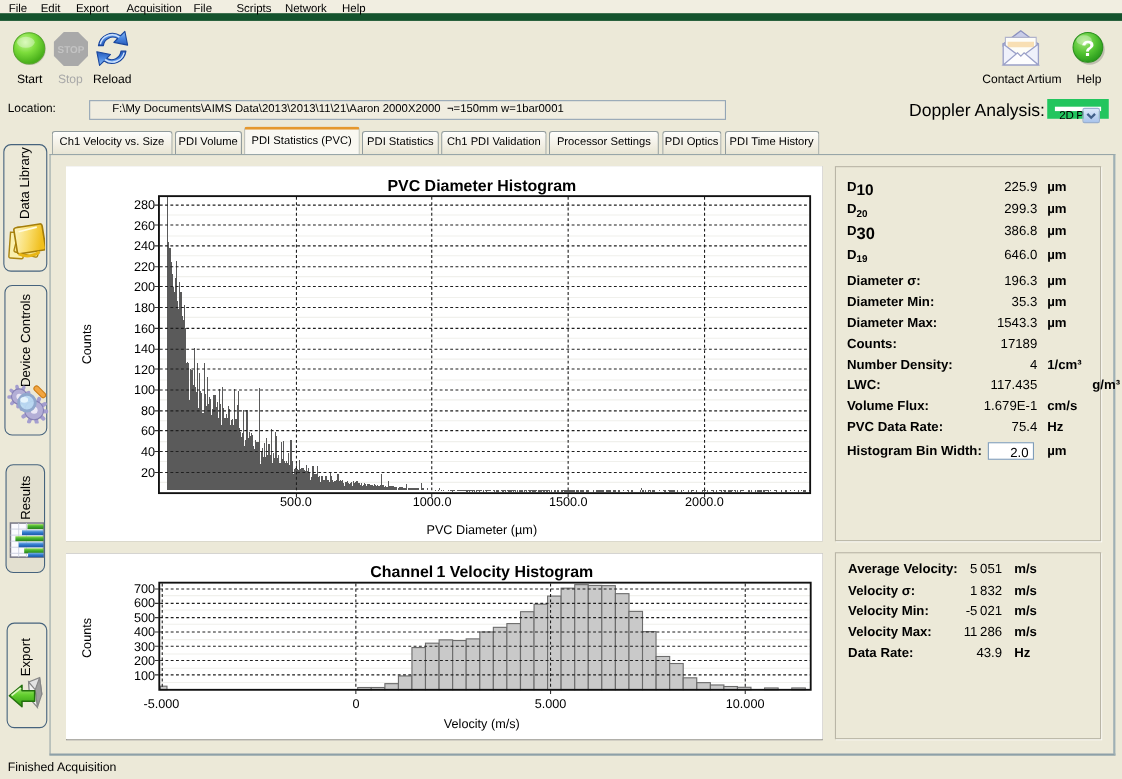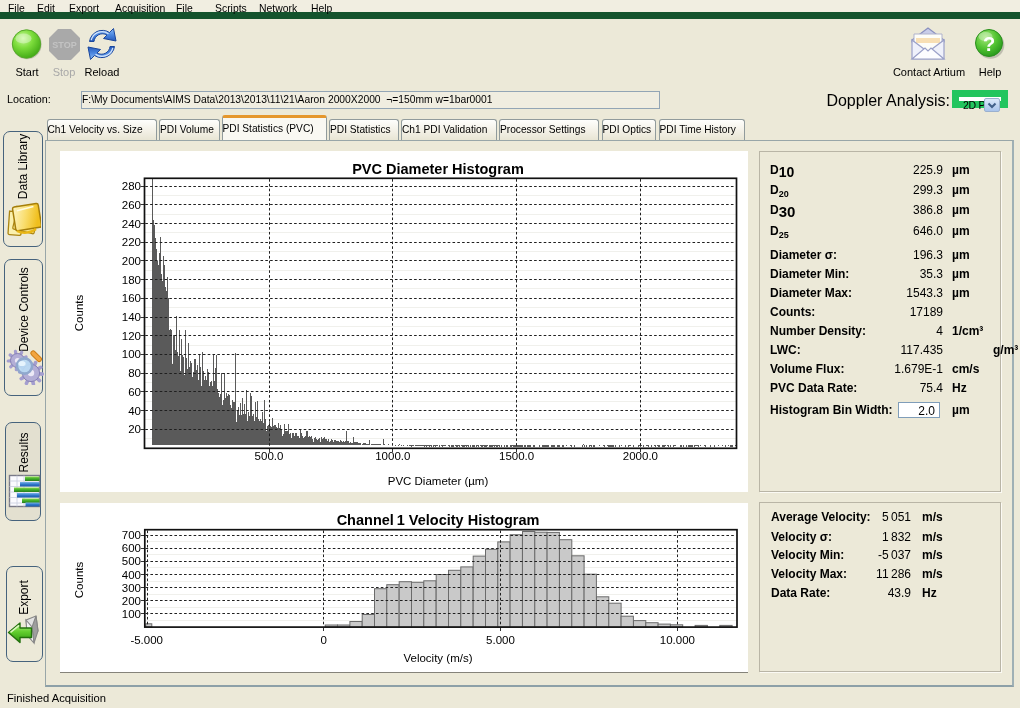--- a/index.html
+++ b/index.html
@@ -1,21 +1,21 @@
 <!DOCTYPE html>
 <html><head><meta charset="utf-8">
 <style>
 *{margin:0;padding:0;box-sizing:border-box}
 html,body{width:1020px;height:708px;overflow:hidden}
 body{position:relative;background:#ece9d8;font-family:"Liberation Sans",sans-serif;color:#000;font-size:12px}
 .menu{position:absolute;top:0;left:0;width:1020px;height:19px;background:#f1eee1;border-bottom:7px solid #14532d}
 .mi{position:absolute;top:3px;font-size:10.4px}
-.loc-field{position:absolute;left:81px;top:91px;width:579px;height:18px;background:#f0ede0;border:1px solid #93a5b5;font-size:10.3px;line-height:16px;padding-left:0;white-space:pre}
+.loc-field{position:absolute;left:81px;top:91px;width:579px;height:18px;background:#f0ede0;border:1px solid #93a5b5;font-size:10.3px;line-height:16px;padding-left:20px;white-space:pre}
 .combo{position:absolute;left:952px;top:90px;width:56px;height:18px;background:#fff;border:7px solid #22c55e}
-.tab{position:absolute;top:119px;height:21px;white-space:nowrap;z-index:5;background:linear-gradient(#fefefc,#f2efe4 60%,#e8e5d4);border:1px solid #919b9c;border-bottom:none;border-radius:3px 3px 0 0;font-size:10.2px;line-height:19px;color:#000}
+.tab{position:absolute;top:119px;height:21px;white-space:nowrap;z-index:5;background:linear-gradient(#fefefc,#f2efe4 60%,#e8e5d4);border:1px solid #919b9c;border-bottom:none;border-radius:3px 3px 0 0;font-size:10.2px;text-align:center;line-height:19px;color:#000}
 .tab.active{top:115px;height:25px;background:#f9f8f2;line-height:22px;z-index:4;border-top:3px solid #e5972d;border-radius:3px 3px 0 0}
 .panel{position:absolute;left:45px;top:140px;width:969px;height:547px;background:#ece9d8;border:1px solid #98a6a8;border-right:2px solid #9fb0b5;border-bottom:2px solid #8da0a8}
 .cbox{position:absolute;background:#fff;border:1px solid #85837a;z-index:2}
 .gbox{position:absolute;border:1px solid #b9b5a6;box-shadow:1px 1px 0 #fbfaf4;z-index:2}
 .sl{position:absolute;font-size:12px;font-weight:bold;white-space:nowrap;z-index:3}
 .sv{position:absolute;font-size:12px;text-align:right;white-space:nowrap;z-index:3}
 .su{position:absolute;font-size:12px;font-weight:bold;white-space:nowrap;z-index:3}
 .sbtn{position:absolute;border:1.6px solid #46637d;border-radius:7px;background:linear-gradient(#fefefd,#f8f6ef 65%%,#eae6d6)}
 .sbtn.pressed{background:#e3e0d0}
 .svtxt{position:absolute;font-size:12px;text-align:center;transform:rotate(-90deg);white-space:nowrap;height:15px}
@@ -284,21 +284,21 @@
   </svg>
 <div class="sl" style="left:770px;top:162.5px">D<span style="font-size:14px;vertical-align:-3px;letter-spacing:0">10</span></div>
 <div class="sv" style="left:843px;top:162.5px;width:100px">225.9</div>
 <div class="su" style="left:952px;top:162.5px">µm</div>
 <div class="sl" style="left:770px;top:182.9px">D<span style="font-size:9px;vertical-align:-3px;letter-spacing:0">20</span></div>
 <div class="sv" style="left:843px;top:182.9px;width:100px">299.3</div>
 <div class="su" style="left:952px;top:182.9px">µm</div>
 <div class="sl" style="left:770px;top:203.2px">D<span style="font-size:15px;vertical-align:-3px;letter-spacing:0">30</span></div>
 <div class="sv" style="left:843px;top:203.2px;width:100px">386.8</div>
 <div class="su" style="left:952px;top:203.2px">µm</div>
-<div class="sl" style="left:770px;top:223.6px">D<span style="font-size:9px;vertical-align:-3px;letter-spacing:0">25</span></div>
+<div class="sl" style="left:770px;top:223.6px">D<span style="font-size:9px;vertical-align:-3px;letter-spacing:0">19</span></div>
 <div class="sv" style="left:843px;top:223.6px;width:100px">646.0</div>
 <div class="su" style="left:952px;top:223.6px">µm</div>
 <div class="sl" style="left:770px;top:248.0px">Diameter σ:</div>
 <div class="sv" style="left:843px;top:248.0px;width:100px">196.3</div>
 <div class="su" style="left:952px;top:248.0px">µm</div>
 <div class="sl" style="left:770px;top:266.8px">Diameter Min:</div>
 <div class="sv" style="left:843px;top:266.8px;width:100px">35.3</div>
 <div class="su" style="left:952px;top:266.8px">µm</div>
 <div class="sl" style="left:770px;top:285.6px">Diameter Max:</div>
 <div class="sv" style="left:843px;top:285.6px;width:100px">1543.3</div>
@@ -320,20 +320,20 @@
 <div class="sl" style="left:770px;top:402.5px">Histogram Bin Width:</div>
 <div style="position:absolute;z-index:3;left:898px;top:402px;width:42px;height:16px;background:#fff;border:1px solid #7f9db9;font-size:12px;text-align:right;padding:1px 4px 0 0;line-height:15px">2.0</div>
 <div class="su" style="left:952px;top:402.5px">µm</div>
 <div class="sl" style="left:771px;top:510.2px">Average Velocity:</div>
 <div class="sv" style="left:821px;top:510.2px;width:90px">5 051</div>
 <div class="su" style="left:922px;top:510.2px">m/s</div>
 <div class="sl" style="left:771px;top:529.6px">Velocity σ:</div>
 <div class="sv" style="left:821px;top:529.6px;width:90px">1 832</div>
 <div class="su" style="left:922px;top:529.6px">m/s</div>
 <div class="sl" style="left:771px;top:548.4px">Velocity Min:</div>
-<div class="sv" style="left:821px;top:548.4px;width:90px">-5 037</div>
+<div class="sv" style="left:821px;top:548.4px;width:90px">-5 021</div>
 <div class="su" style="left:922px;top:548.4px">m/s</div>
 <div class="sl" style="left:771px;top:567.1px">Velocity Max:</div>
 <div class="sv" style="left:821px;top:567.1px;width:90px">11 286</div>
 <div class="su" style="left:922px;top:567.1px">m/s</div>
 <div class="sl" style="left:771px;top:585.9px">Data Rate:</div>
 <div class="sv" style="left:821px;top:585.9px;width:90px">43.9</div>
 <div class="su" style="left:922px;top:585.9px">Hz</div>
 <div style="position:absolute;left:7px;top:692px;font-size:11.2px">Finished Acquisition</div>
 </body></html>

